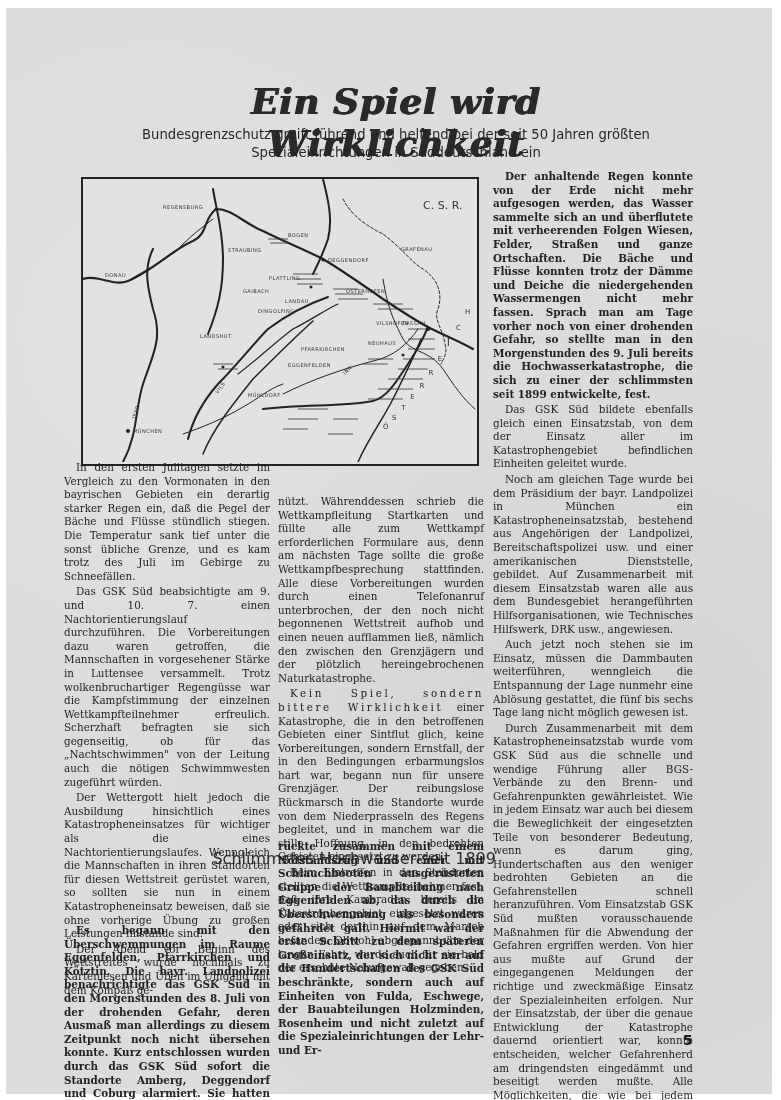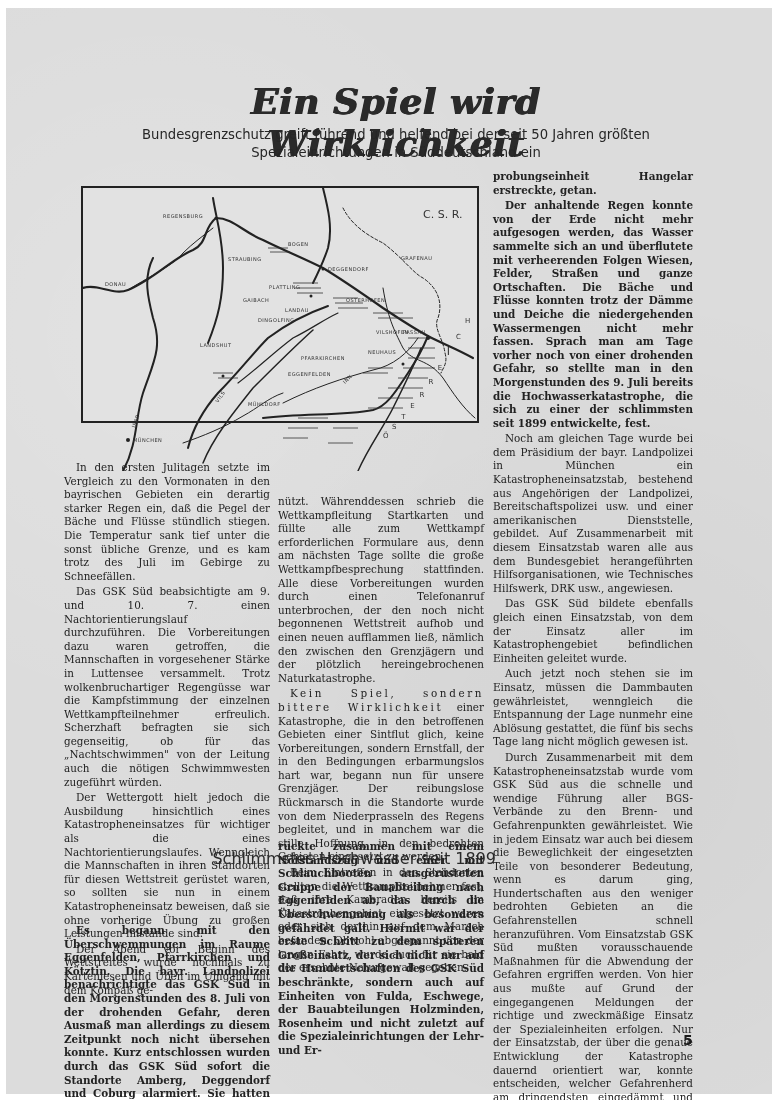--- a/index.html
+++ b/index.html
@@ -20,21 +20,21 @@
     position: absolute; left: 150px; top: 72px; width: 480px; text-align: center;
     font-family: "DejaVu Serif", serif; font-style: italic; font-weight: bold;
     font-size: 36px; color: #2a2a2a; letter-spacing: 0.5px;
     text-shadow: 0.6px 0 0 #2a2a2a, -0.6px 0 0 #2a2a2a;
   }
   .subtitle {
     position: absolute; left: 100px; top: 118px; width: 580px; text-align: center;
     font-family: "DejaVu Sans", sans-serif; font-size: 13.2px; line-height: 18px; color: #262626;
   }
   .map {
-    position: absolute; left: 75px; top: 178px; width: 398px; height: 237px;
+    position: absolute; left: 75px; top: 169px; width: 398px; height: 289px;
     border: 2px solid #222; background: #e2e2e2; box-sizing: border-box;
   }
   .map svg { position: absolute; left: 0; top: 0; }
   .map-label { font-family: "DejaVu Sans", sans-serif; font-size: 5px; fill: #333; letter-spacing: 0.5px; }
   .map-label-big { font-family: "DejaVu Sans", sans-serif; font-size: 11px; fill: #333; }
   .col {
     position: absolute; font-size: 10.4px; line-height: 13.6px; text-align: justify;
     hyphens: manual; color: #222;
   }
   .col p { margin: 0; text-indent: 12px; }
@@ -182,23 +182,22 @@
   <div class="section-heading">Schlimmstes Hochwasser seit 1899</div>
 
   <div class="col bold" style="left:58px; top:868px; width:206px;margin-top:48px;">
     <p>Es begann mit den Überschwemmungen im Raume Eggenfelden, Pfarrkirchen und Kötztin. Die bayr. Landpolizei benachrichtigte das GSK Süd in den Morgenstunden des 8. Juli von der drohenden Gefahr, deren Ausmaß man allerdings zu diesem Zeitpunkt noch nicht übersehen konnte. Kurz entschlossen wurden durch das GSK Süd sofort die Standorte Amberg, Deggendorf und Coburg alarmiert. Sie hatten sich für einen evtl. Katastropheneinsatz bereit zu halten. Die erste Hundertschaft</p>
   </div>
   <div class="col bold" style="left:272px; top:832px; width:206px;">
     <p class="noindent">rückte zusammen mit einem Notstandszug und einer mit Schlauchbooten ausgerüsteten Gruppe der Bauabteilung nach Eggenfelden ab, das durch die Überschwemmung als besonders gefährdet galt. Hiermit war der erste Schritt zu dem späteren Großeinsatz, der sich nicht nur auf die Hundertschaften des GSK Süd beschränkte, sondern auch auf Einheiten von Fulda, Eschwege, der Bauabteilungen Holzminden, Rosenheim und nicht zuletzt auf die Spezialeinrichtungen der Lehr- und Er-</p>
   </div>
 
   <div class="col" style="left:487px; top:162px; width:200px;">
-    <p class="noindent bold">probungseinheit Hangelar erstreckte, getan.</p>
     <p class="bold">Der anhaltende Regen konnte von der Erde nicht mehr aufgesogen werden, das Wasser sammelte sich an und überflutete mit verheerenden Folgen Wiesen, Felder, Straßen und ganze Ortschaften. Die Bäche und Flüsse konnten trotz der Dämme und Deiche die niedergehenden Wassermengen nicht mehr fassen. Sprach man am Tage vorher noch von einer drohenden Gefahr, so stellte man in den Morgenstunden des 9. Juli bereits die Hochwasserkatastrophe, die sich zu einer der schlimmsten seit 1899 entwickelte, fest.</p>
+    <p>Das GSK Süd bildete ebenfalls gleich einen Einsatzstab, von dem der Einsatz aller im Katastrophengebiet befindlichen Einheiten geleitet wurde.</p>
     <p>Noch am gleichen Tage wurde bei dem Präsidium der bayr. Landpolizei in München ein Katastropheneinsatzstab, bestehend aus Angehörigen der Landpolizei, Bereitschaftspolizei usw. und einer amerikanischen Dienststelle, gebildet. Auf Zusammenarbeit mit diesem Einsatzstab waren alle aus dem Bundesgebiet herangeführten Hilfsorganisationen, wie Technisches Hilfswerk, DRK usw., angewiesen.</p>
-    <p>Das GSK Süd bildete ebenfalls gleich einen Einsatzstab, von dem der Einsatz aller im Katastrophengebiet befindlichen Einheiten geleitet wurde.</p>
-    <p>Auch jetzt noch stehen sie im Einsatz, müssen die Dammbauten gewährleistet, wenngleich die Entspannung der Lage nunmehr eine Ablösung gestattet, die fünf bis sechs Tage lang nicht möglich gewesen ist.</p>
+    <p>Auch jetzt noch stehen sie im Einsatz, müssen die Dammbauten weiterführen, wenngleich die Entspannung der Lage nunmehr eine Ablösung gestattet, die fünf bis sechs Tage lang nicht möglich gewesen ist.</p>
     <p>Durch Zusammenarbeit mit dem Katastropheneinsatzstab wurde vom GSK Süd aus die schnelle und wendige Führung aller BGS-Verbände zu den Brenn- und Gefahrenpunkten gewährleistet. Wie in jedem Einsatz war auch bei diesem die Beweglichkeit der eingesetzten Teile von besonderer Bedeutung, wenn es darum ging, Hundertschaften aus den weniger bedrohten Gebieten an die Gefahrenstellen schnell heranzuführen. Vom Einsatzstab GSK Süd mußten vorausschauende Maßnahmen für die Abwendung der Gefahren ergriffen werden. Von hier aus mußte auf Grund der eingegangenen Meldungen der richtige und zweckmäßige Einsatz der Spezialeinheiten erfolgen. Nur der Einsatzstab, der über die genaue Entwicklung der Katastrophe dauernd orientiert war, konnte entscheiden, welcher Gefahrenherd am dringendsten eingedämmt und beseitigt werden mußte. Alle Möglichkeiten, die wie bei jedem polizeilichen Einsatz auftauchen können, mußten mit dem Störer „Wassermassen" in Kauf genommen werden.</p>
 
   </div>
 
   <div class="page-number">5</div>
 </div>
 
 </body></html>

